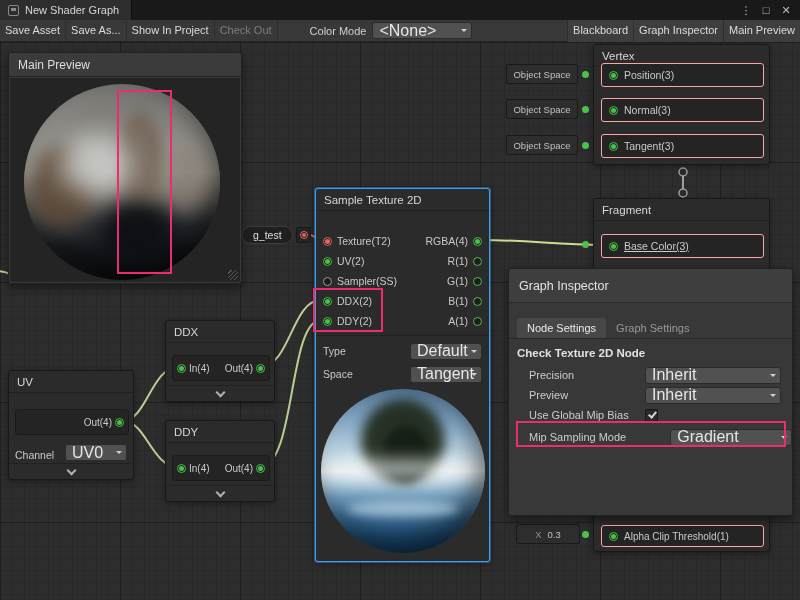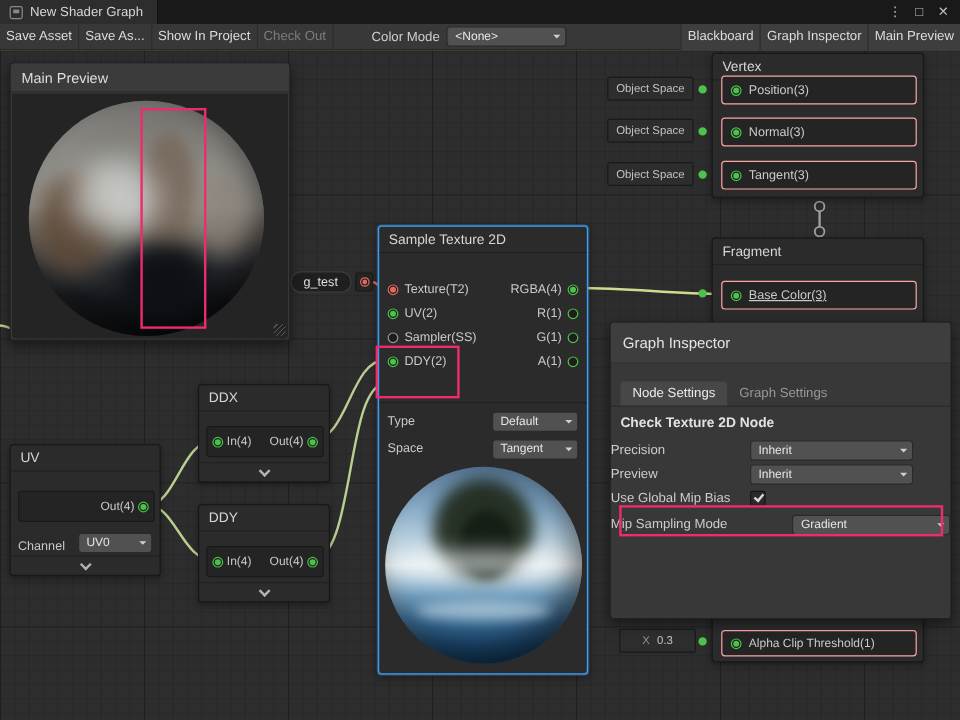--- a/index.html
+++ b/index.html
@@ -12,21 +12,21 @@
   .tab-icon { width:11px; height:11px; border:1px solid #8a8a8a; border-radius:2px; position:relative; }
   .tab-icon::after { content:""; position:absolute; left:2px; top:2px; width:5px; height:3px; background:#8a8a8a; }
   .win-controls { margin-left:auto; display:flex; align-items:center; gap:4px; padding-right:6px; }
   .win-btn { width:16px; text-align:center; color:#bdbdbd; font-size:11px; line-height:18px; cursor:default; }
 
   
   .toolbar { position:absolute; left:0; top:20px; width:800px; height:22px; background:#383838; border-bottom:1px solid #232323; display:flex; align-items:center; font-size:11px; color:#dcdcdc; z-index:30; }
   .tb-btn { padding:0 5px; height:22px; line-height:21px; border-right:1px solid #2d2d2d; white-space:nowrap; }
   .tb-btn.disabled { color:#7d7d7d; }
   .tb-label { margin-left:26px; padding:0 6px; color:#cfcfcf; white-space:nowrap; }
-  .dropdown { background:#515151; border:1px solid #2a2a2a; border-radius:3px; height:17px; display:flex; align-items:center; padding:0 16px 0 6px; font-size:10px; color:#e6e6e6; position:relative; white-space:nowrap; }
+  .dropdown { background:#515151; border:1px solid #2a2a2a; border-radius:3px; height:17px; display:flex; align-items:center; padding:0 16px 0 6px; font-size:16px; color:#e6e6e6; position:relative; white-space:nowrap; }
   .arr { position:absolute; right:4px; top:6px; width:0; height:0; border:3.5px solid transparent; border-top-color:#cfcfcf; }
   .tb-dd { width:100px; }
   .tb-right { margin-left:auto; display:flex; }
   .tb-right .tb-btn { border-left:1px solid #2d2d2d; border-right:none; background:#3e3e3e; }
 
   
   .graph { position:absolute; left:0; top:42px; width:800px; height:558px;
     background-color:#2d2d2d;
     background-image:
       linear-gradient(to right, rgba(0,0,0,.10) 1px, transparent 1px),
@@ -86,21 +86,21 @@
     box-shadow:inset -9px -12px 24px rgba(0,0,0,.5), inset 7px 9px 18px rgba(255,255,255,.1); border-radius:50%; overflow:hidden; }
   .resize-grip { position:absolute; right:2px; bottom:2px; width:10px; height:10px;
     background:repeating-linear-gradient(135deg, transparent 0 2px, #6e6e6e 2px 3px); opacity:.7; }
 
   .inspector { }
   .insp-header { height:34px; line-height:34px; padding:0 10px; font-size:12.5px; color:#e3e3e3; background:#3e3e3e; border-bottom:1px solid #2a2a2a; border-radius:3px 3px 0 0; }
   .insp-tabs { position:absolute; left:0; top:46px; width:100%; height:24px; display:flex; align-items:flex-end; padding-left:8px; border-bottom:1px solid #2a2a2a; font-size:11px; }
   .insp-tab { padding:4px 10px; color:#989898; border-radius:3px 3px 0 0; white-space:nowrap; }
   .insp-tab.active { background:#474747; color:#eaeaea; }
   .insp-section-title { position:absolute; left:8px; top:78px; font-size:11.5px; font-weight:bold; color:#e2e2e2; white-space:nowrap; }
-  .insp-row { position:absolute; left:0; width:100%; height:20px; display:flex; align-items:center; font-size:11px; color:#cccccc; }
+  .insp-row { position:absolute; left:0; width:100%; height:20px; display:flex; align-items:center; padding-left:20px; font-size:11px; color:#cccccc; }
   .insp-label { width:116px; white-space:nowrap; overflow:hidden; }
   .insp-dd { width:136px; }
   .checkbox { width:13px; height:13px; background:#2a2a2a; border:1px solid #161616; border-radius:2px; position:relative; }
   .check { position:absolute; left:3.5px; top:0.5px; width:5px; height:8px; border:solid #d8d8d8; border-width:0 2px 2px 0; transform:rotate(40deg); }
 
   .annot { position:absolute; border:2px solid #ed2b6e; z-index:50; pointer-events:none; }
   .lbl { white-space:nowrap; }
   .clip { overflow:hidden; }
 </style>
 </head>
@@ -227,20 +227,30 @@
             <span class="lbl">Sampler(SS)</span>
           </span>
         <span class="sr-right">
             <span class="lbl">G(1)</span>
             <span class="port"></span>
           </span>
       </div>
       <div class="sample-row">
         <span class="sr-left">
             <span class="port filled"></span>
+            <span class="lbl">DDX(2)</span>
+          </span>
+        <span class="sr-right">
+            <span class="lbl">B(1)</span>
+            <span class="port"></span>
+          </span>
+      </div>
+      <div class="sample-row">
+        <span class="sr-left">
+            <span class="port filled"></span>
             <span class="lbl">DDY(2)</span>
           </span>
         <span class="sr-right">
             <span class="lbl">A(1)</span>
             <span class="port"></span>
           </span>
       </div>
     </div>
     <div class="sample-div"></div>
     <div class="opt-row" style="top:152px;">

